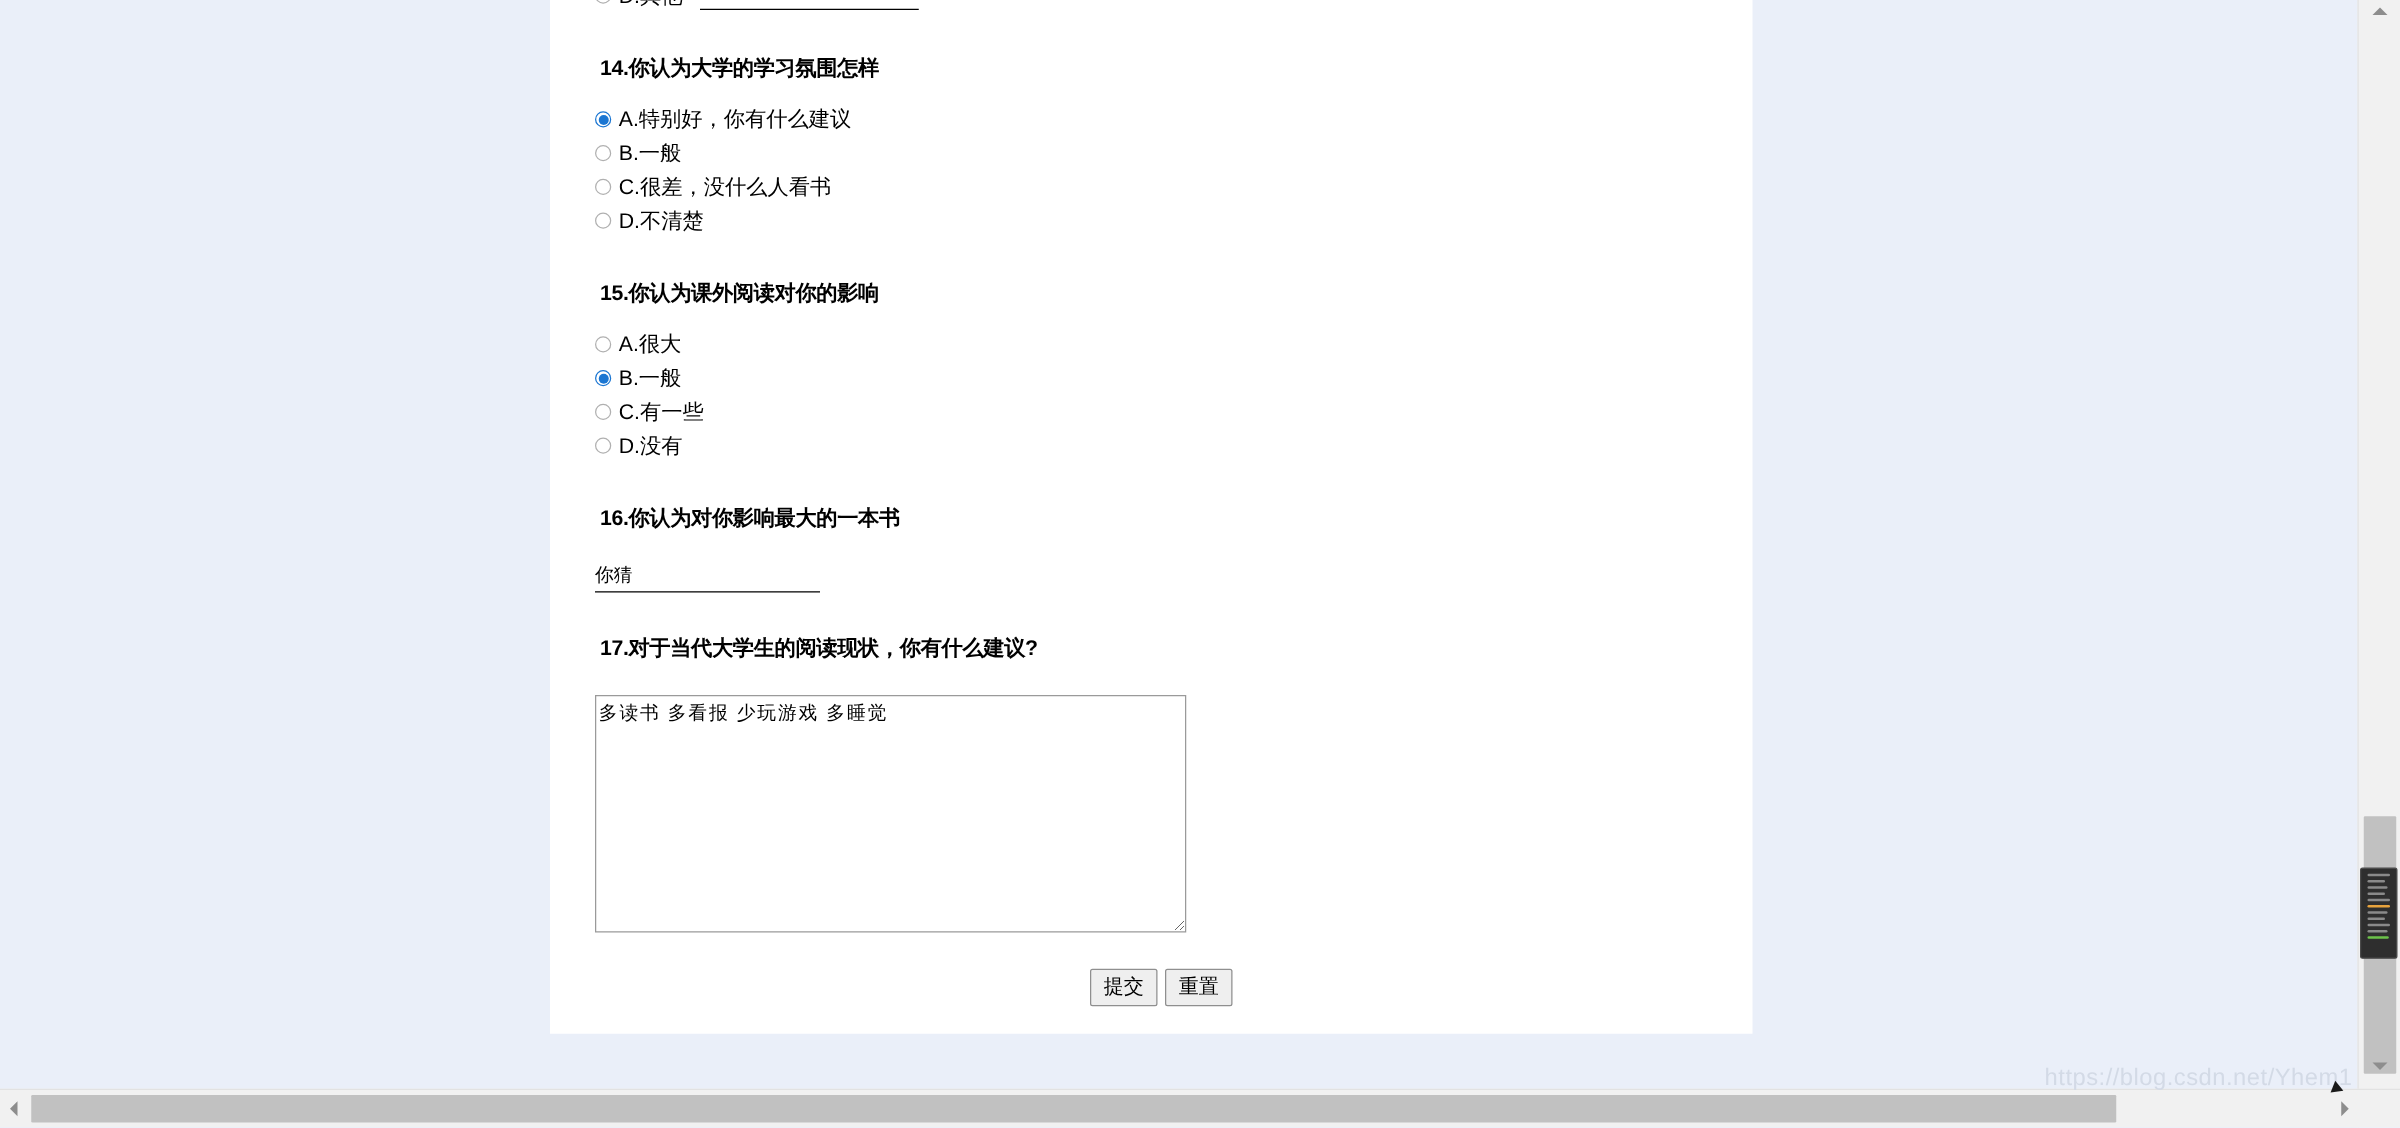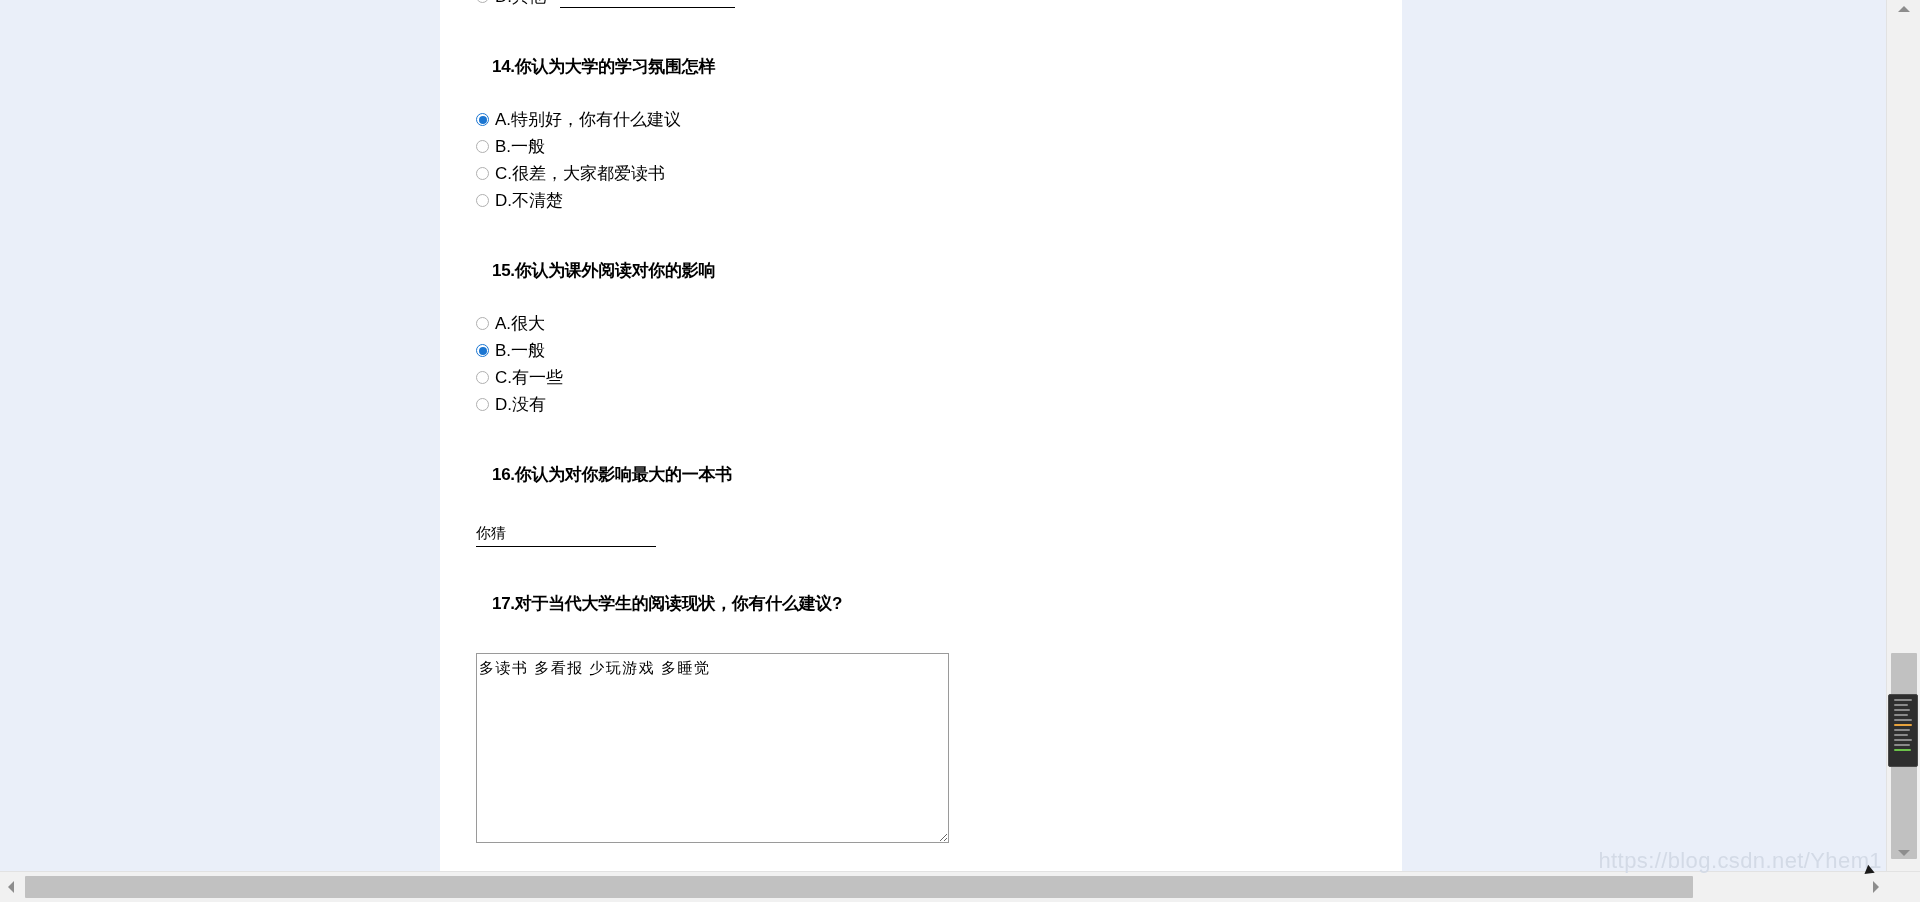--- a/index.html
+++ b/index.html
@@ -51,21 +51,21 @@
   .question {
     margin: 0;
     padding: 0;
   }
 
   .q-title {
     font-size: 17px;
     font-weight: bold;
     color: #000000;
     letter-spacing: -0.3px;
-    margin: 16px;
+    margin: 4px;
     padding: 0;
     line-height: 22px;
     white-space: nowrap;
   }
 
   .options {
     margin: 0;
     padding: 0;
     list-style: none;
   }
@@ -293,21 +293,21 @@
     width: 33px;
     height: 30px;
     background: #f1f1f1;
   }
 
   
   #watermark {
     position: absolute;
     right: 38px;
     bottom: 28px;
-    font-size: 22px;
+    font-size: 19px;
     color: #d3dae6;
     letter-spacing: 0.4px;
     white-space: nowrap;
     pointer-events: none;
     user-select: none;
   }
 
   
   #cursor {
     position: absolute;
@@ -351,21 +351,21 @@
           <li class="opt-row">
             <span class="radio checked"></span>
             <span class="opt-label">A.特别好，你有什么建议</span>
           </li>
           <li class="opt-row">
             <span class="radio"></span>
             <span class="opt-label">B.一般</span>
           </li>
           <li class="opt-row">
             <span class="radio"></span>
-            <span class="opt-label">C.很差，大家都爱读书</span>
+            <span class="opt-label">C.很差，没什么人看书</span>
           </li>
           <li class="opt-row">
             <span class="radio"></span>
             <span class="opt-label">D.不清楚</span>
           </li>
         </ul>
       </div>
 
       <div class="spacer-lg"></div>
 

